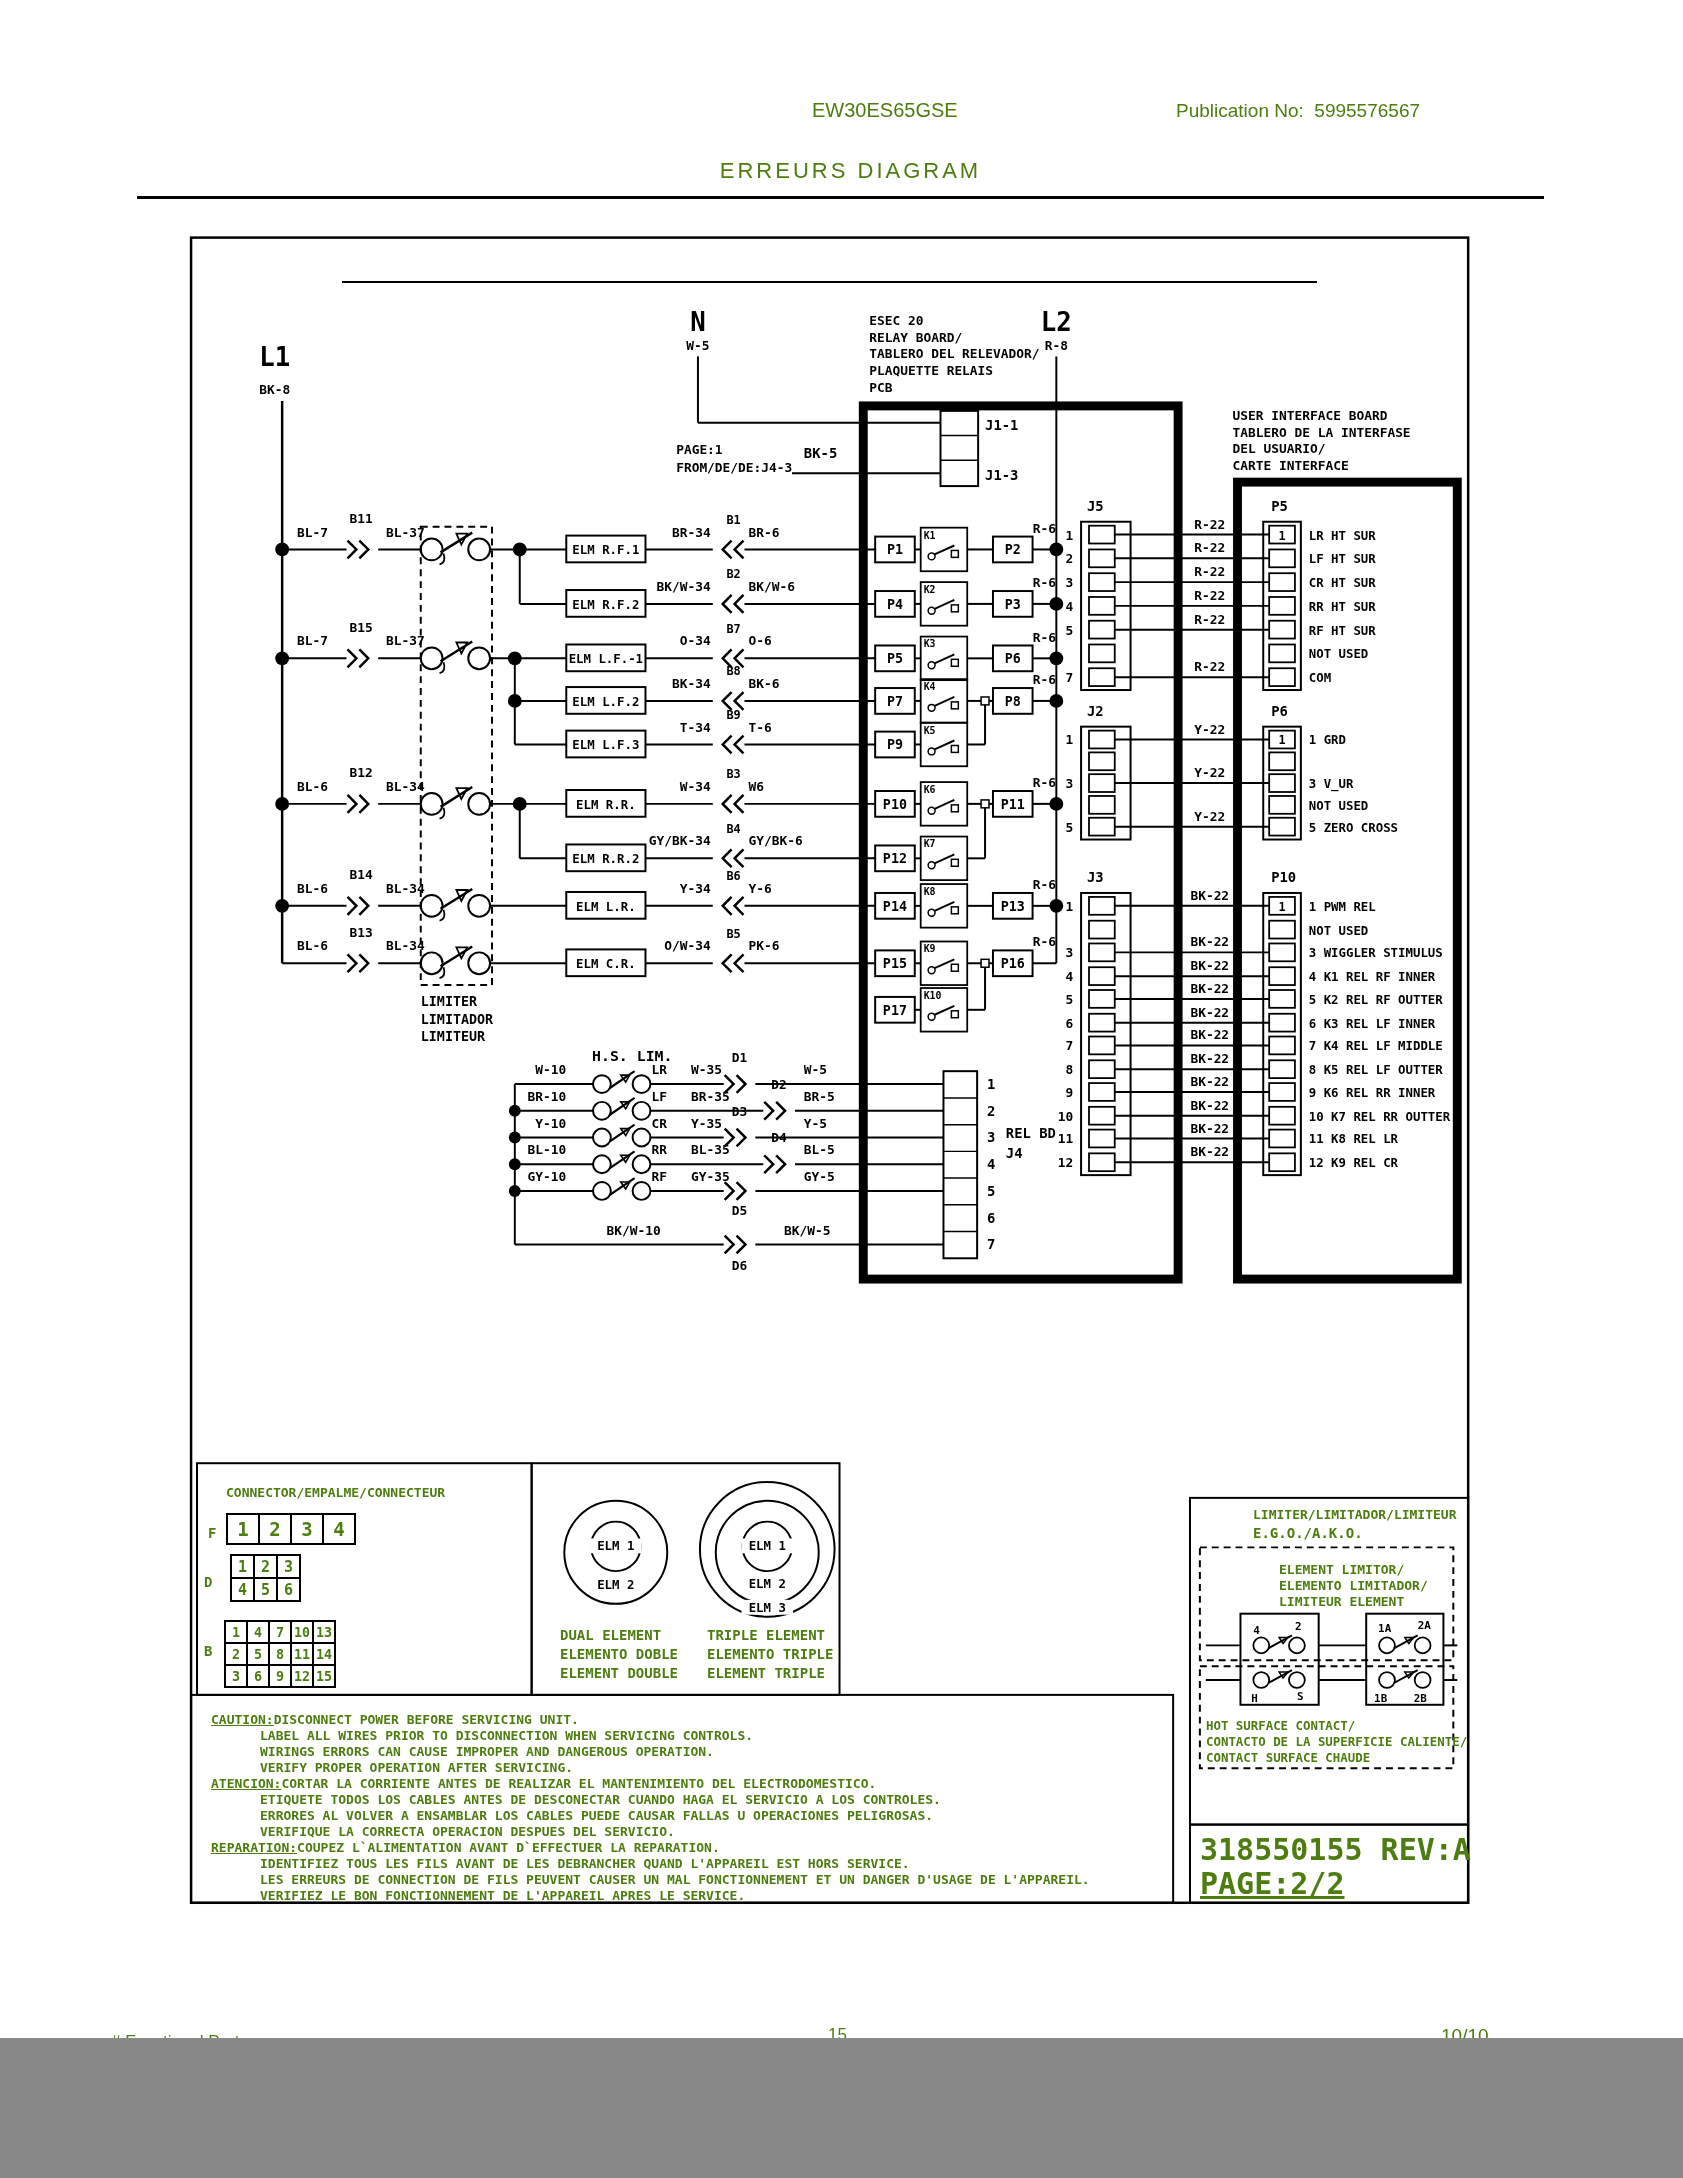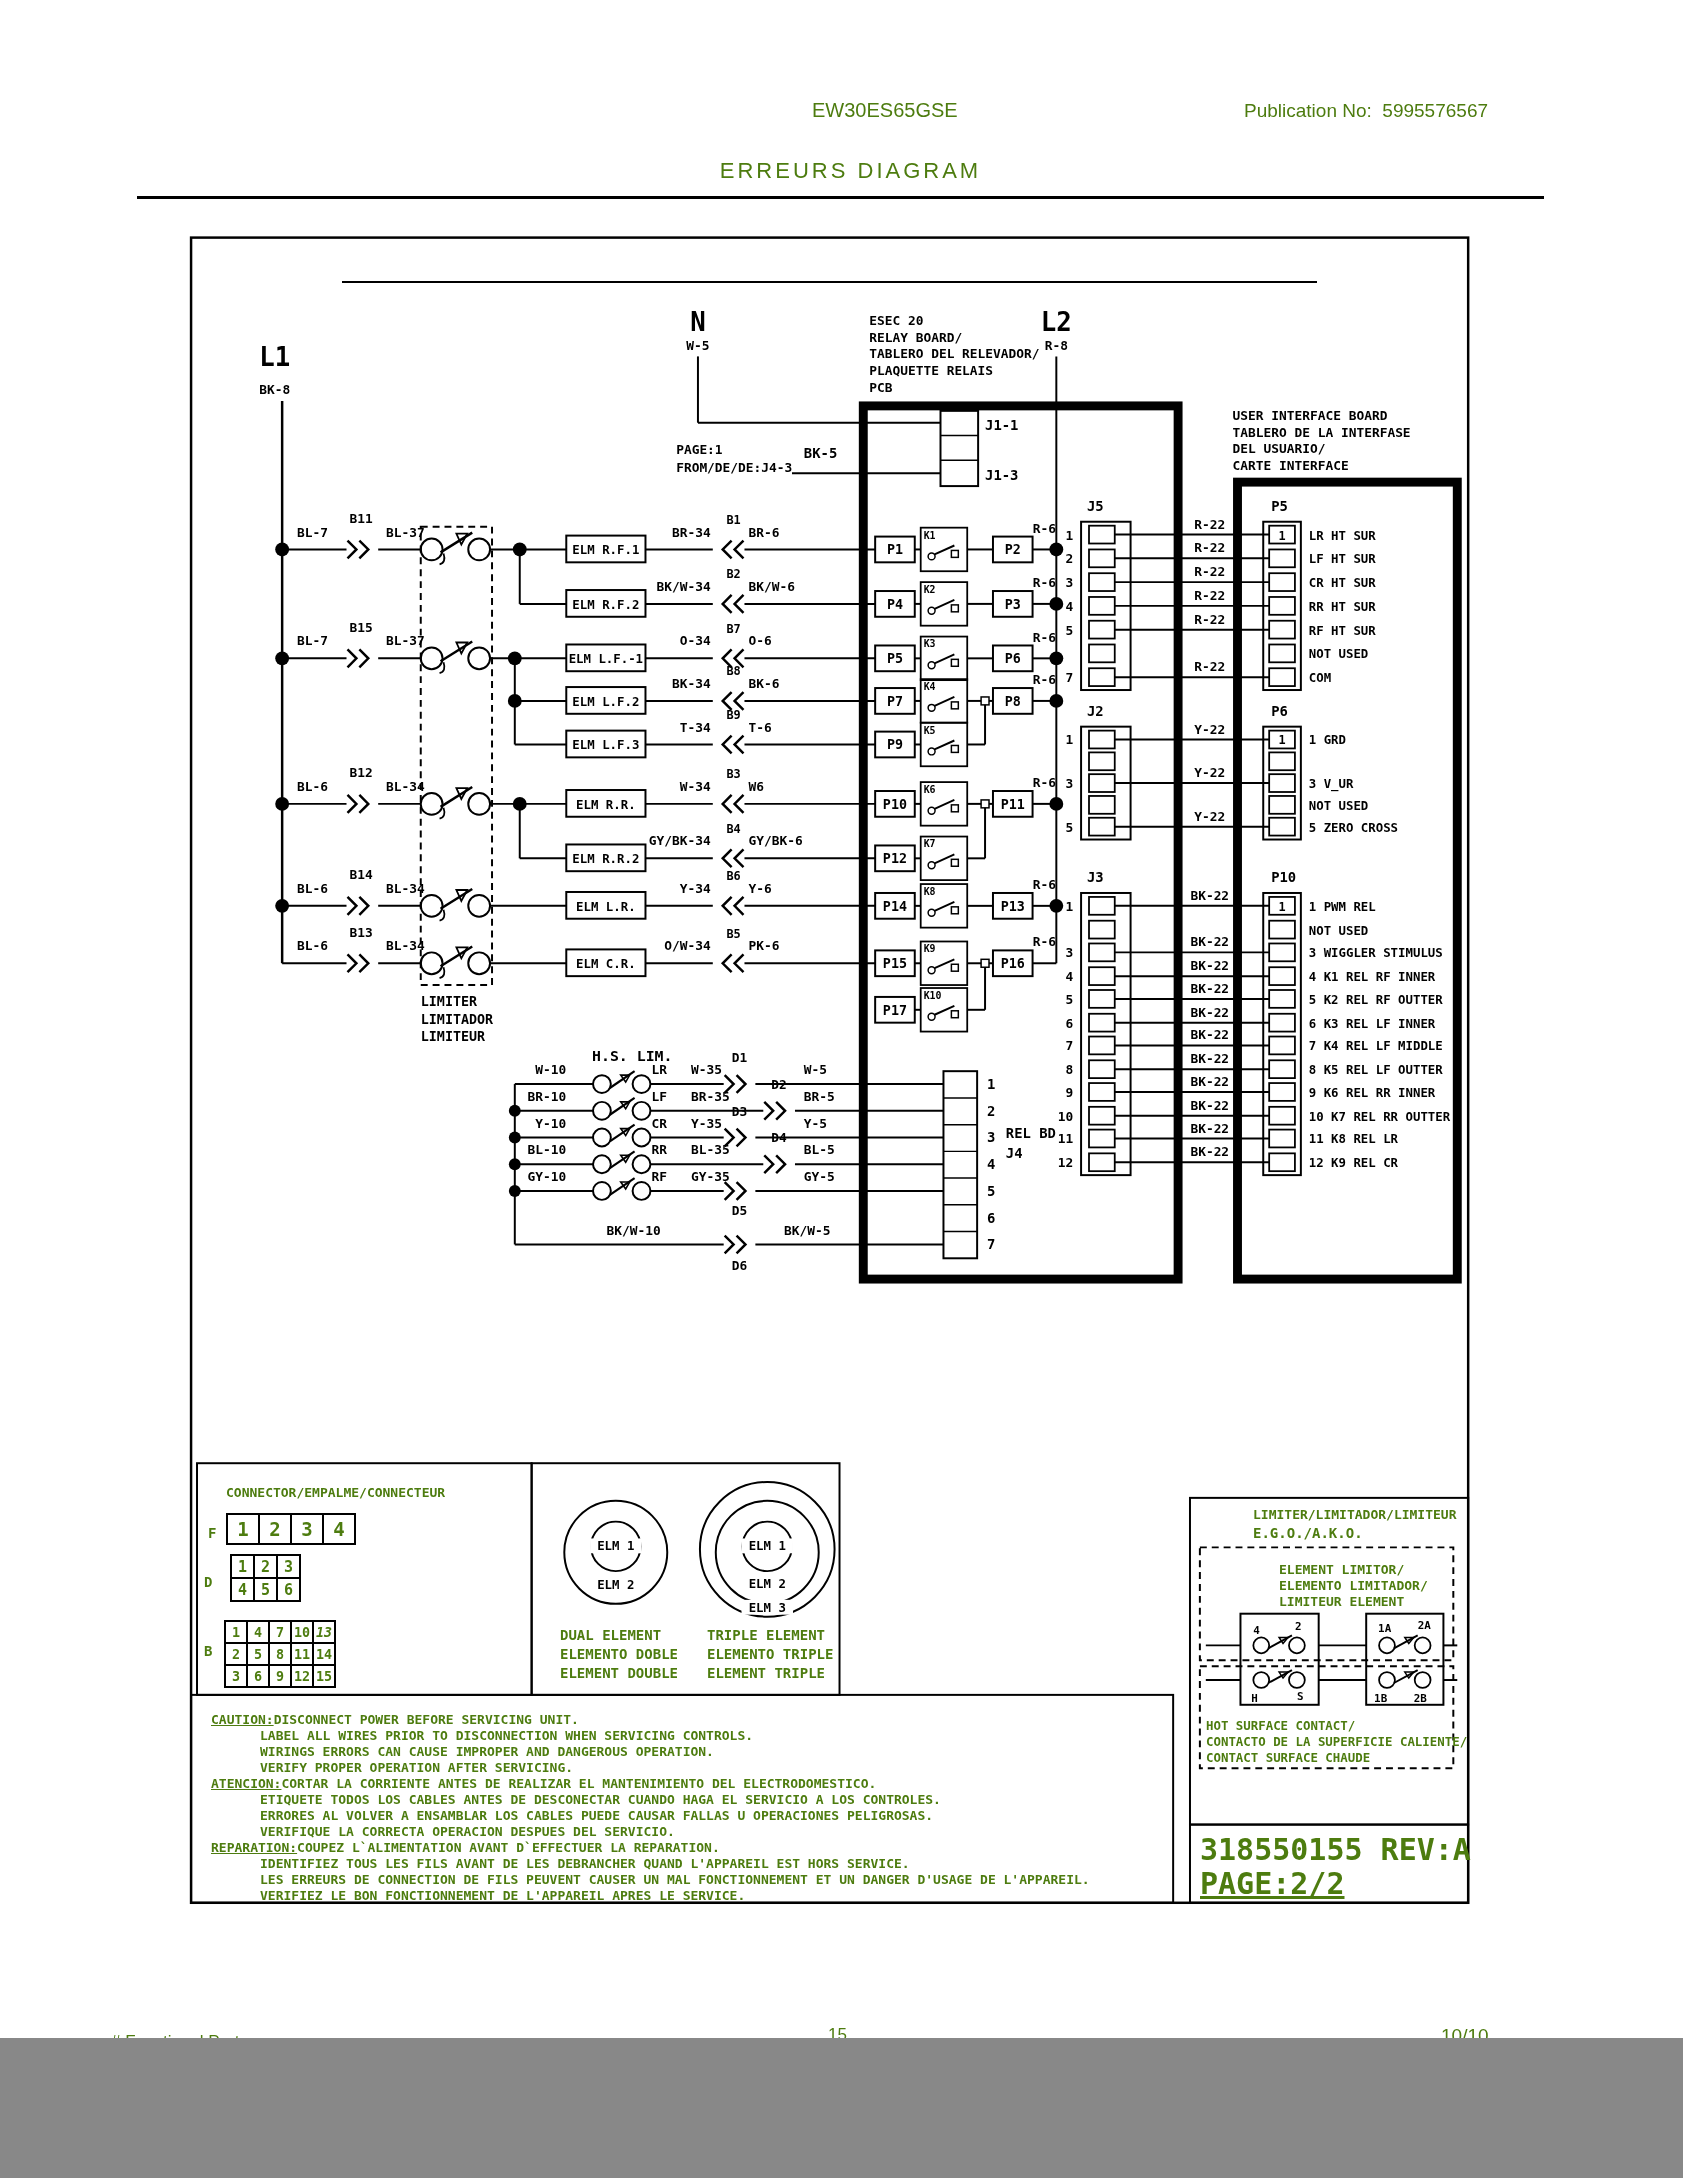--- a/index.html
+++ b/index.html
@@ -16,21 +16,21 @@
         border-bottom:2px solid #000;box-sizing:border-box;font-family:"DejaVu Sans Mono",monospace;font-weight:700;}
   .capline{line-height:19px;font-size:14px;}
   .small-lines{line-height:16px;font-size:13px;}
 </style>
 </head>
 <body>
 
 <div class="page">
 
   <div class="abs" style="left:812px;top:99px;font-size:20px;">EW30ES65GSE</div>
-  <div class="abs" style="left:1244px;top:100px;font-size:19px;white-space:pre;">Publication No:  5995576567</div>
+  <div class="abs" style="left:1176px;top:100px;font-size:19px;white-space:pre;">Publication No:  5995576567</div>
   <div class="abs" style="left:702px;top:158px;width:297px;text-align:center;font-size:22px;letter-spacing:3px;">ERREURS DIAGRAM</div>
   <div class="abs rule" style="left:137px;top:196px;width:1407px;height:3px;"></div>
 
   <div class="abs rule" style="left:342px;top:281px;width:975px;height:2px;"></div>
 
   <svg id="cv" class="abs" style="left:0;top:0;" width="1683" height="2178" viewBox="0 0 1700 2200">
       <rect x="193" y="240" width="1290" height="1682" fill="none" stroke="#000" stroke-width="2.5"></rect>
       <rect x="199" y="1478" width="338" height="234" fill="none" stroke="#000" stroke-width="2"></rect>
       <rect x="537" y="1478" width="311" height="234" fill="none" stroke="#000" stroke-width="2"></rect>
       <rect x="193" y="1712" width="992" height="210" fill="none" stroke="#000" stroke-width="2"></rect>
@@ -675,21 +675,21 @@
       <div class="cell" style="width: 23px; height: 23px; font-size: 15px;">3</div>
       <div class="cell" style="width: 23px; height: 23px; font-size: 15px;">4</div>
       <div class="cell" style="width: 23px; height: 23px; font-size: 15px;">5</div>
       <div class="cell" style="width: 23px; height: 23px; font-size: 15px;">6</div>
     </div>
   <div class="abs grid" id="grid-B" style="left: 224px; top: 1620px; grid-template-columns: repeat(5, 22px);">
       <div class="cell" style="width: 22px; height: 22px; font-size: 13.4px;">1</div>
       <div class="cell" style="width: 22px; height: 22px; font-size: 13.4px;">4</div>
       <div class="cell" style="width: 22px; height: 22px; font-size: 13.4px;">7</div>
       <div class="cell" style="width: 22px; height: 22px; font-size: 13.4px;">10</div>
-      <div class="cell" style="width: 22px; height: 22px; font-size: 13.4px; font-style: italic;">13</div>
+      <div class="cell" style="width: 22px; height: 22px; font-size: 13.4px;">13</div>
       <div class="cell" style="width: 22px; height: 22px; font-size: 13.4px;">2</div>
       <div class="cell" style="width: 22px; height: 22px; font-size: 13.4px;">5</div>
       <div class="cell" style="width: 22px; height: 22px; font-size: 13.4px;">8</div>
       <div class="cell" style="width: 22px; height: 22px; font-size: 13.4px;">11</div>
       <div class="cell" style="width: 22px; height: 22px; font-size: 13.4px;">14</div>
       <div class="cell" style="width: 22px; height: 22px; font-size: 13.4px;">3</div>
       <div class="cell" style="width: 22px; height: 22px; font-size: 13.4px;">6</div>
       <div class="cell" style="width: 22px; height: 22px; font-size: 13.4px;">9</div>
       <div class="cell" style="width: 22px; height: 22px; font-size: 13.4px;">12</div>
       <div class="cell" style="width: 22px; height: 22px; font-size: 13.4px;">15</div>

